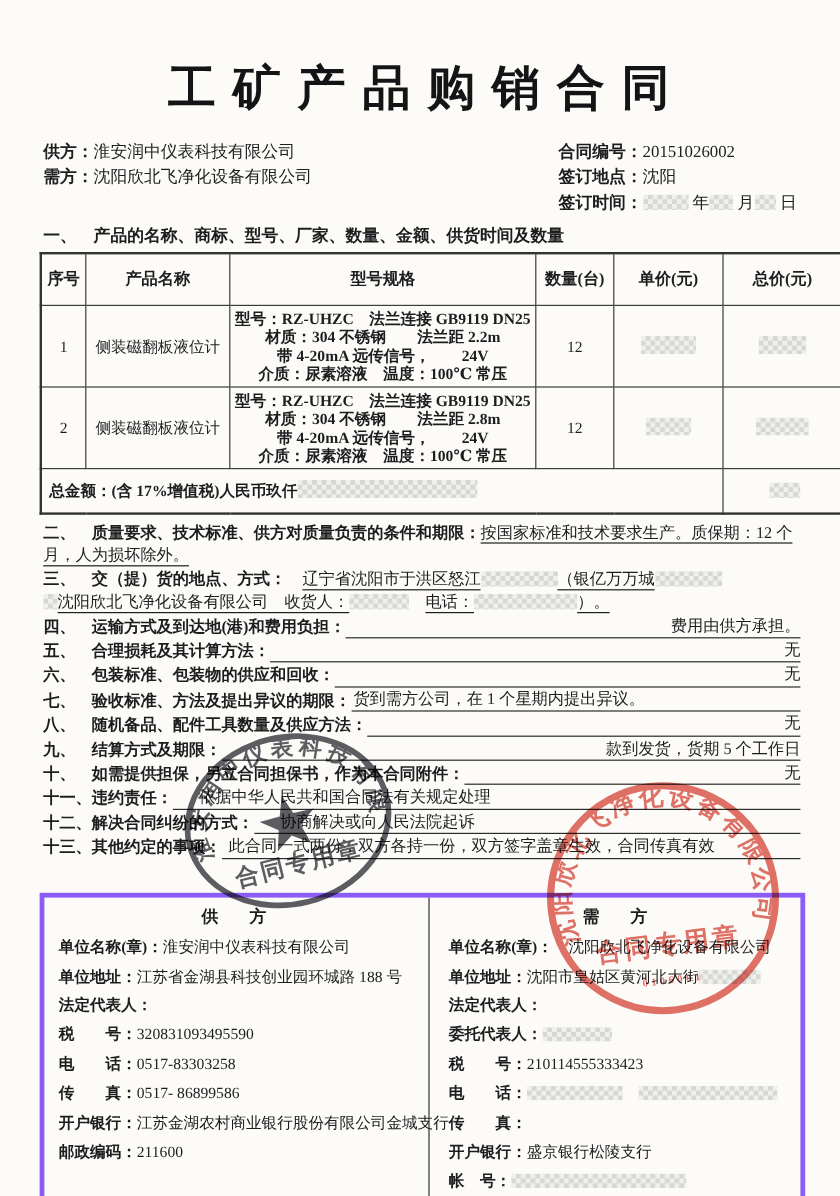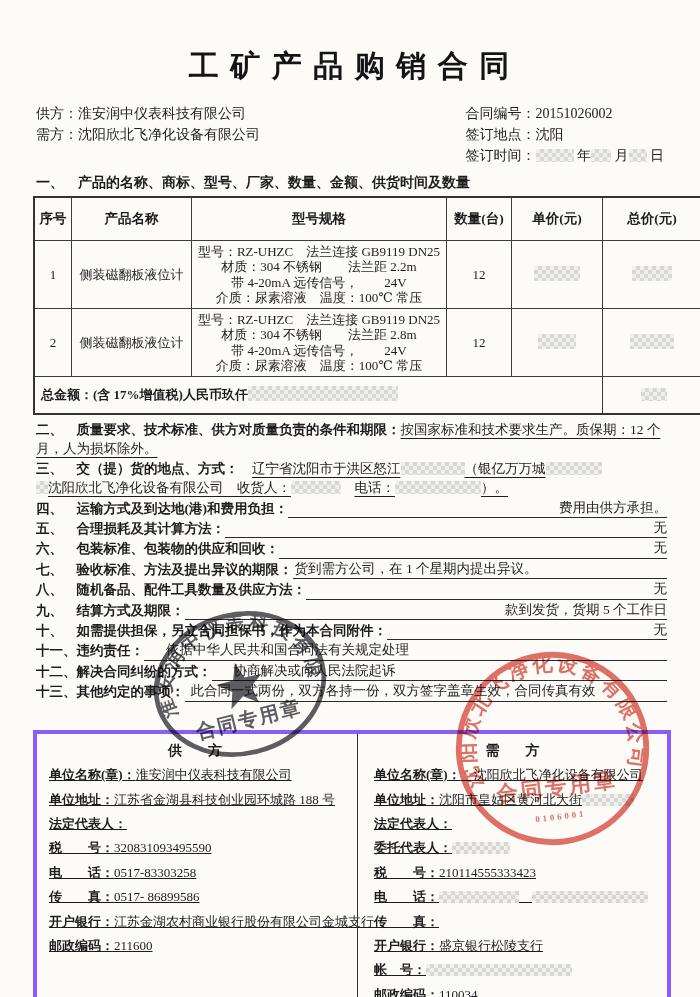--- a/index.html
+++ b/index.html
@@ -10,41 +10,41 @@
     color:#1d1d1f;
     -webkit-font-smoothing:antialiased;
   }
   .page{
     position:relative;width:700px;height:997px;overflow:hidden;
     background:#fcfbf8;
   }
   
   .doc-title{
     padding-top:46px;text-align:center;
-    font-size:30px;font-weight:700;letter-spacing:2px;color:#141416;
+    font-size:40px;font-weight:700;letter-spacing:2px;color:#141416;
   }
   
   .head-info{display:flex;justify-content:space-between;margin:16px 36px 0 36px;font-size:14px;}
   .hi-left div,.hi-right div{line-height:21px;}
-  .hi-label{font-weight:400;}
+  .hi-label{font-weight:700;}
   
   .sec1{margin:8px 33px 4px 36px;font-size:14px;font-weight:700;}
   
   table.products{
     border-collapse:collapse;margin:2px 33px 0 33px;width:634px;table-layout:fixed;
   }
   table.products td,table.products th{
     border:1.4px solid #3c3c3c;padding:2px 3px;text-align:center;vertical-align:middle;
   }
   table.products{border:2px solid #333;}
   th.c-no{width:30px;margin-top:44px;} th.c-name{width:113px;} th.c-spec{width:248px;}
   th.c-qty{width:58px;} th.c-unit{width:84px;} th.c-total{width:92px;}
   table.products th{font-size:13.5px;font-weight:700;height:38px;}
   table.products td{font-size:13px;height:63px;}
-  td.spec-cell{font-size:12px;line-height:15.5px;text-align:center;padding:3px 2px;}
+  td.spec-cell{font-size:12px;line-height:15.5px;text-align:center;padding:3px 2px;font-weight:bold;}
   tr.total-row td{height:32px;font-size:13px;font-weight:700;text-align:left;padding-left:6px;}
   
   .clauses{margin:5px 33px 0 36px;font-size:13.5px;line-height:19.4px;}
   .clause{margin:0;}
   .c-label{font-weight:700;}
   .c-flex{display:flex;align-items:flex-end;}
   .c-flex .c-label{white-space:nowrap;}
   .c-fill{flex:1;border-bottom:1.2px solid #2b2b2b;text-align:right;}
   .c-fill.left{text-align:left;padding-left:22px;}
   .uval{text-decoration:underline;text-underline-offset:3.5px;text-decoration-thickness:1.2px;}
@@ -57,21 +57,21 @@
   
   .party-box{
     margin:28px 33px 0 33px;width:630px;height:270px;
     border:4px solid #8b5cf6;display:flex;font-size:13px;
   }
   .p-col{line-height:24.4px;padding:5px 10px 0 12px;}
   .p-col.left{width:298px;}
   .p-col.right{flex:1;border-left:1.6px solid #333;padding-left:16px;}
   .p-header{text-align:center;font-weight:700;letter-spacing:6px;font-size:14px;}
   .prow .plabel{font-weight:700;}
-  .prow{white-space:nowrap;text-decoration:underline;}
+  .prow{white-space:nowrap;}
   
   .stamp{position:absolute;mix-blend-mode:multiply;pointer-events:none;}
   .stamp-supplier{left:146px;top:604px;transform:rotate(-14deg);opacity:.82;}
   .stamp-buyer{left:450px;top:646px;transform:rotate(-7deg);opacity:.78;}
   .stamp text{font-family:"Liberation Serif","DejaVu Serif",serif;font-weight:700;}
 </style>
 </head>
 <body>
 
 <div class="page">

